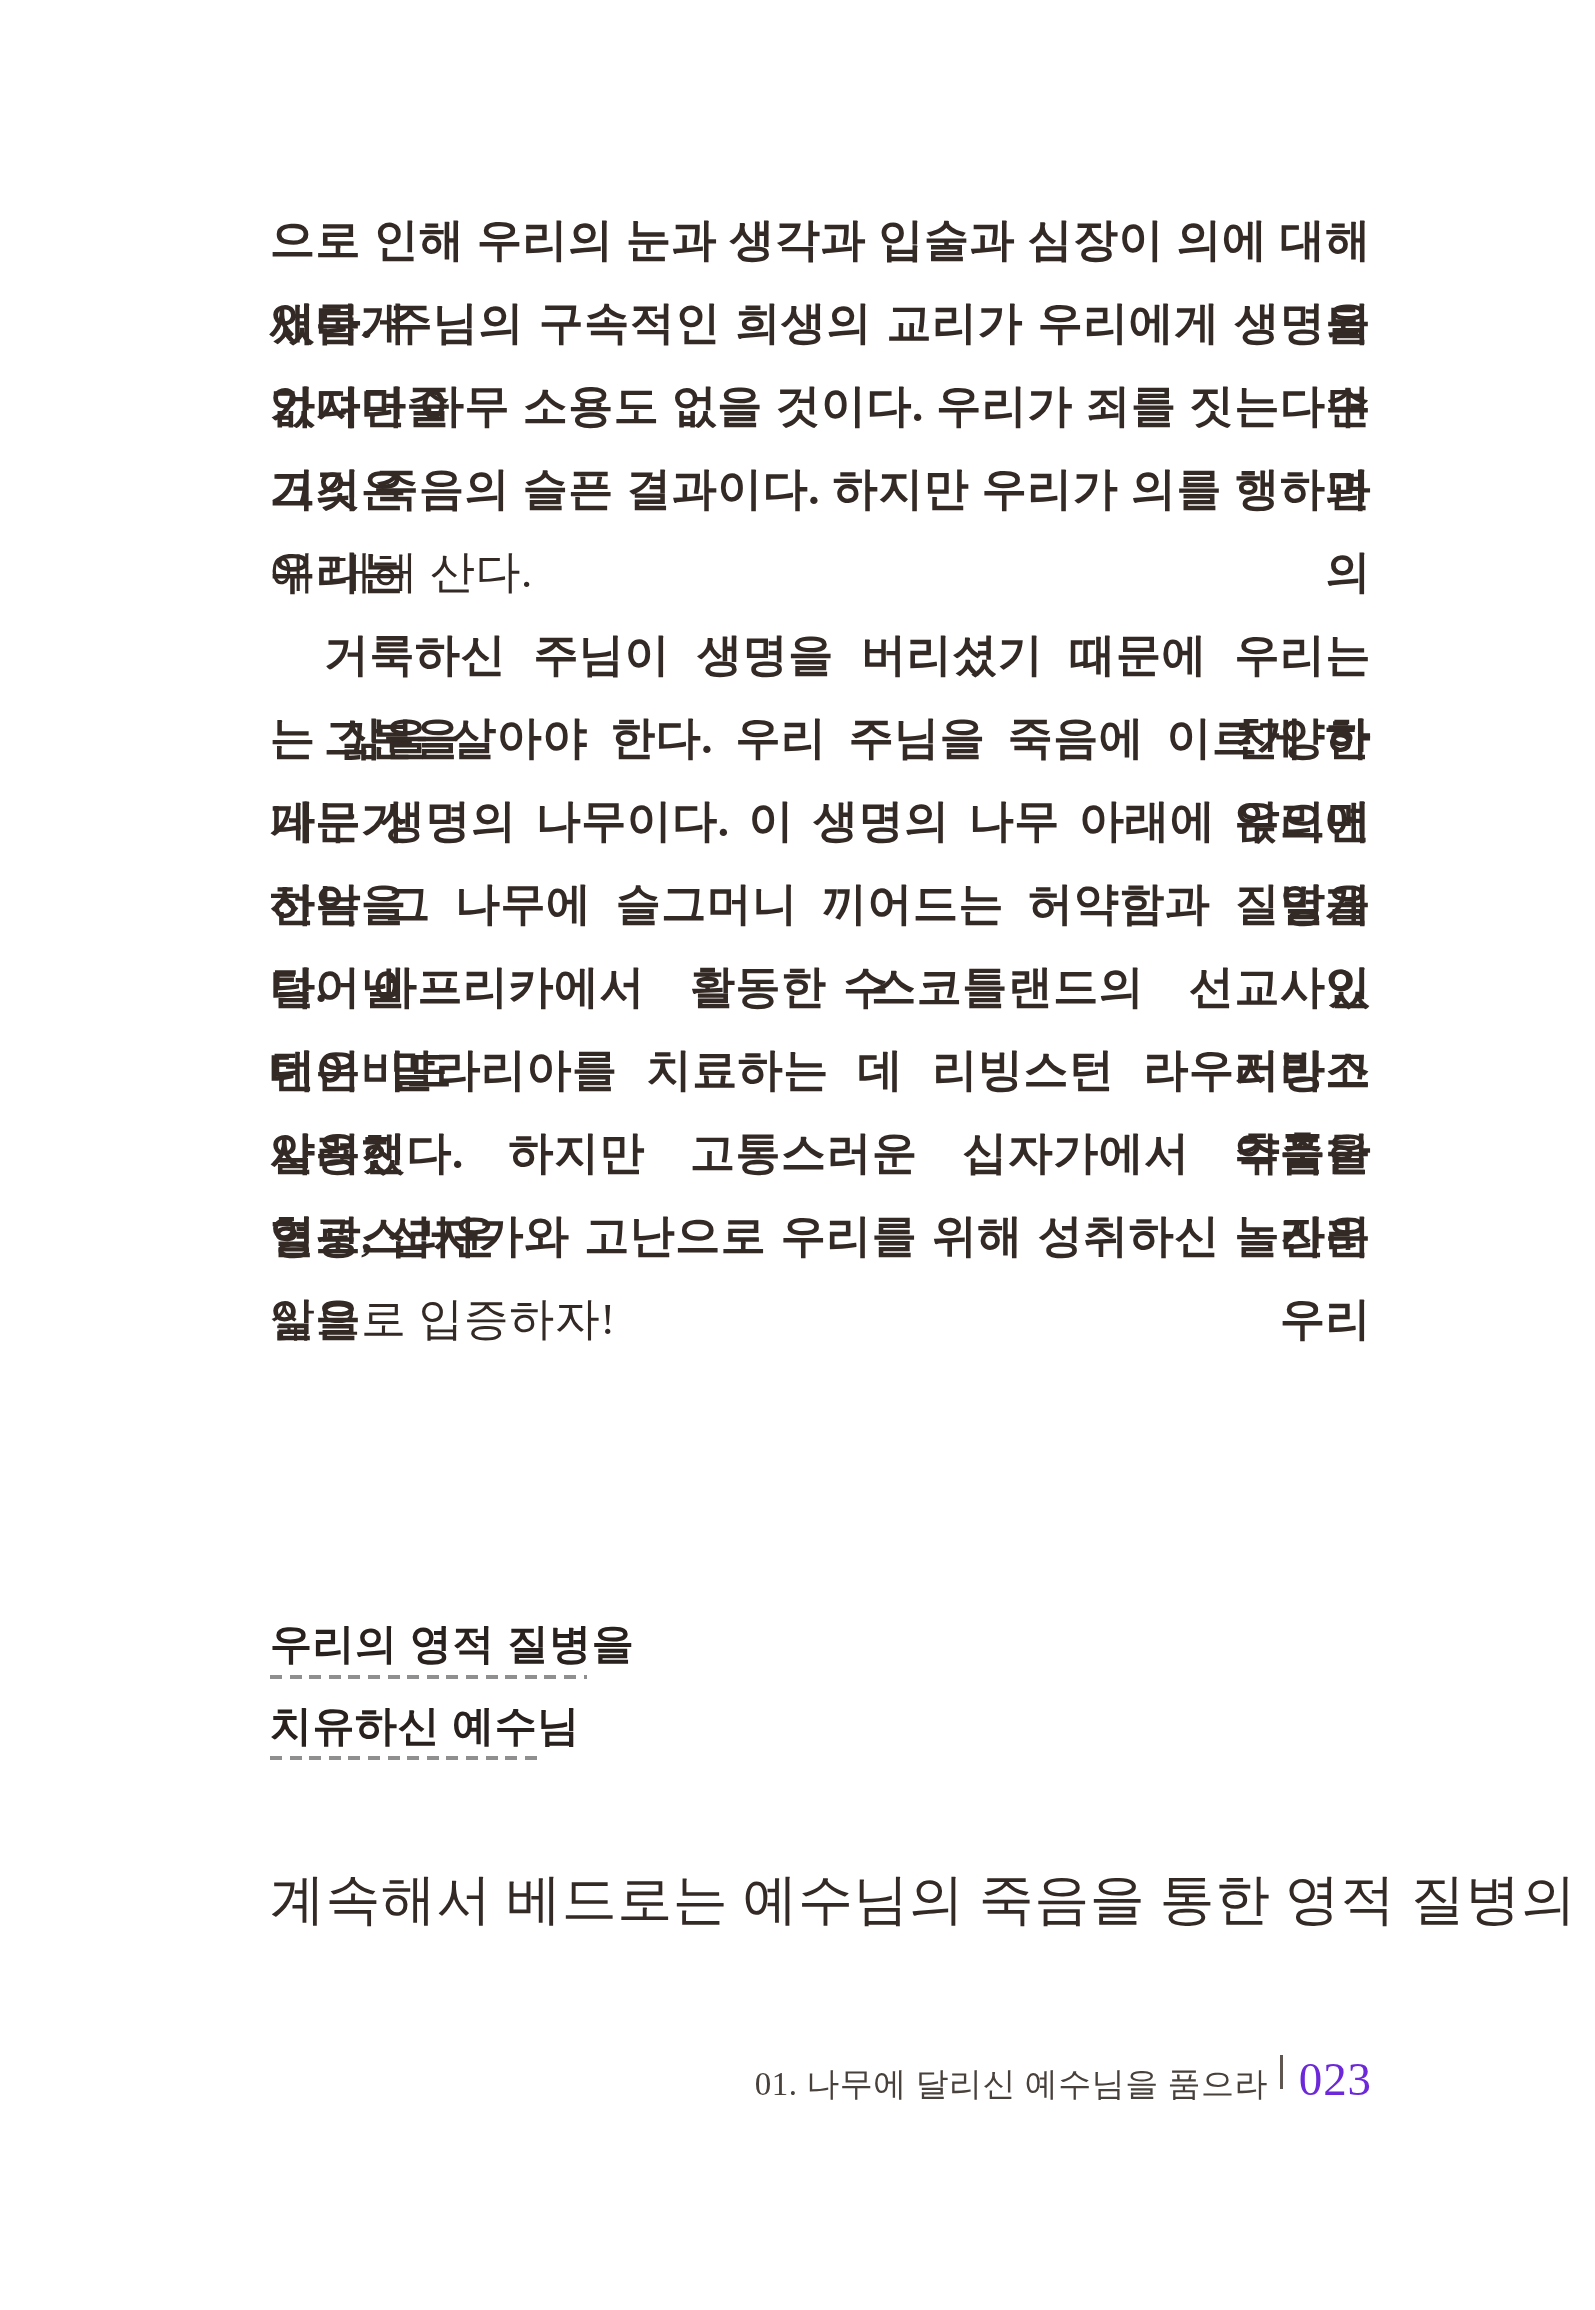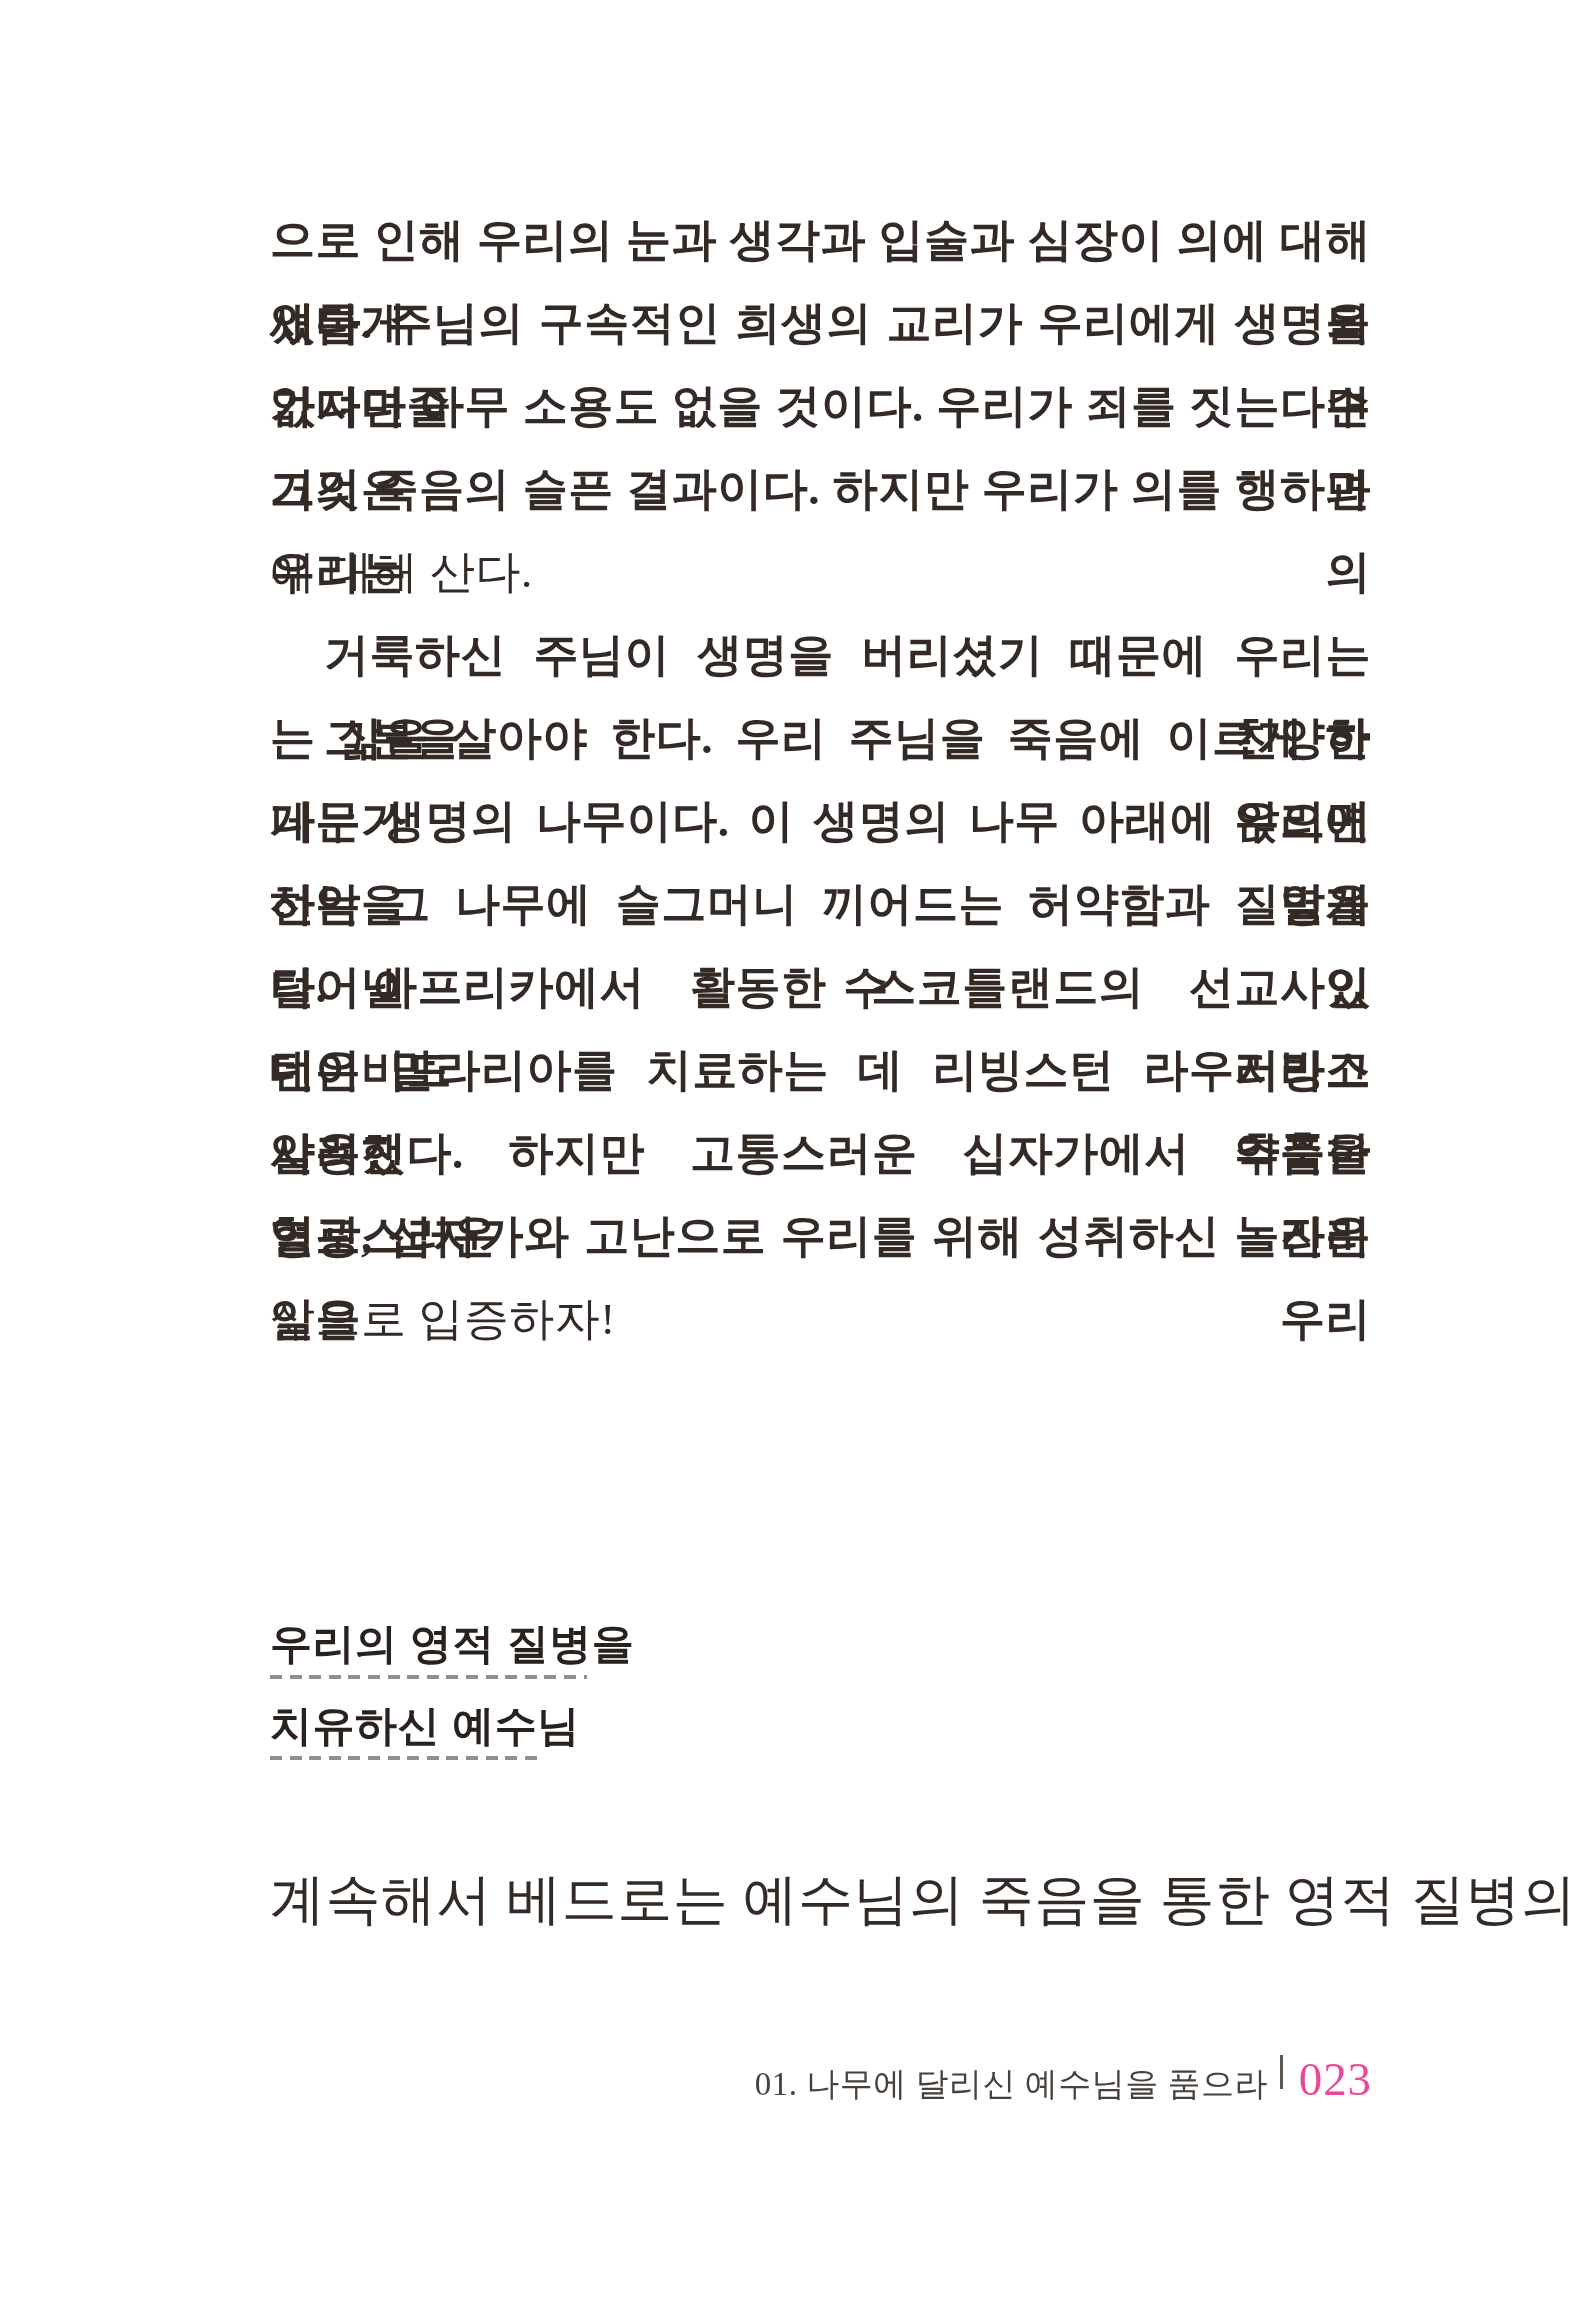--- a/index.html
+++ b/index.html
@@ -101,21 +101,21 @@
     width: 2.8px;
     height: 34px;
     background: #5f564f;
     position: relative;
     top: -6.5px;
     margin: 0 16px 0 12px;
   }
   .footer .page-num {
     font-size: 47px;
     line-height: 47px;
-    color: #ec4899;
+    color: #6d28d9;
     letter-spacing: 0.9px;
   }
 </style>
 </head>
 <body>
 
 <div class="page">
 
   <div class="body-text">
     <div class="line j">으로 인해 우리의 눈과 생각과 입술과 심장이 의에 대해 새롭게 되</div>

